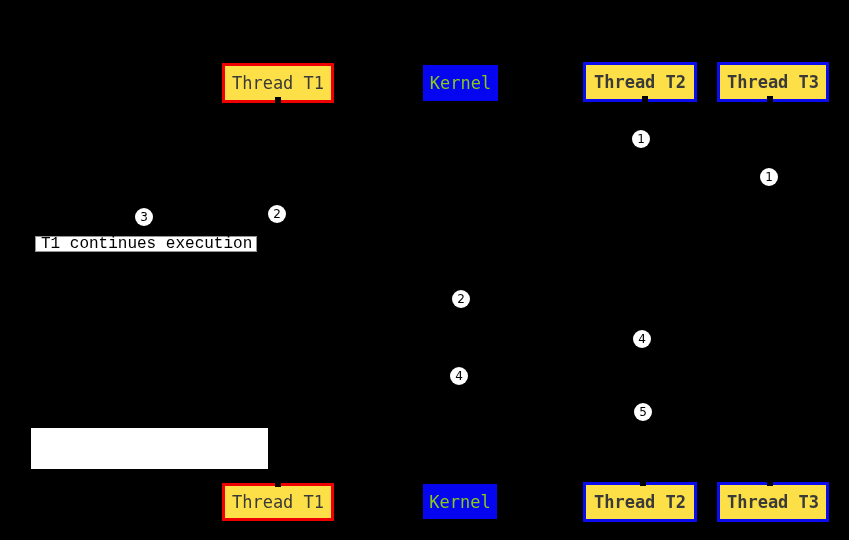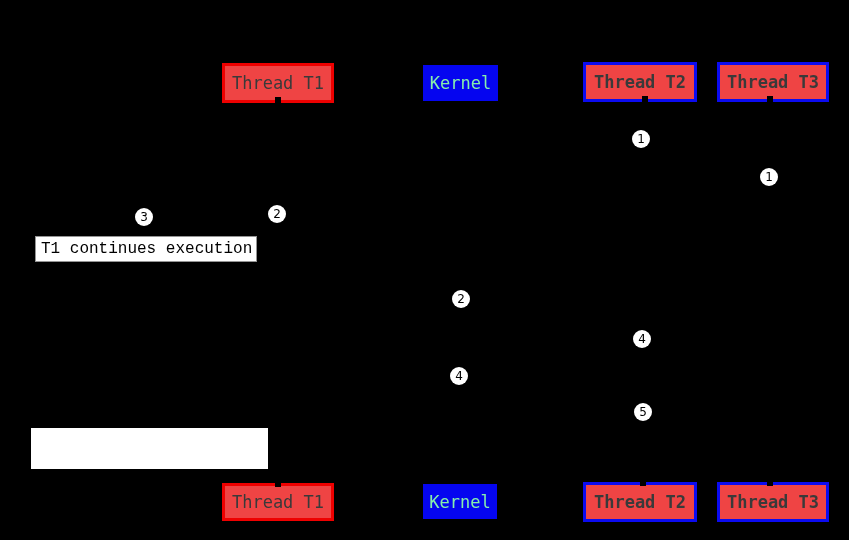--- a/index.html
+++ b/index.html
@@ -14,29 +14,29 @@
     background: #000000;
     overflow: hidden;
     font-family: "DejaVu Sans Mono", monospace;
   }
   .box {
     position: absolute;
     box-sizing: border-box;
     display: flex;
     align-items: center;
     justify-content: center;
-    background: #ef4444;
+    background: #fde047;
     font-family: "DejaVu Sans Mono", monospace;
     font-size: 17px;
     color: #3a3a3a;
     white-space: nowrap;
   }
   .box.red    { border: 3px solid #ee0000; }
   .box.blue   { border: 3px solid #0b0bf0; font-weight: bold; }
-  .box.kernel { background: #0505f0; color: #86efac; border: none; text-align: right; }
+  .box.kernel { background: #0505f0; color: #84cc16; border: none; text-align: right; }
   .step {
     position: absolute;
     width: 18px;
     height: 18px;
     border-radius: 50%;
     background: #ffffff;
     color: #000000;
     display: flex;
     align-items: center;
     justify-content: center;
@@ -65,21 +65,21 @@
     position: absolute;
     width: 6px;
     height: 8px;
     background: #000000;
   }
 </style>
 </head>
 <body>
 
 <div id="stage">
-  <div id="note-t1" class="note" style="left: 35px; top: 236px; width: 222px; height: 26px;">T1 continues execution</div>
+  <div id="note-t1" class="note" style="left: 35px; top: 236px; width: 222px; height: 16px;">T1 continues execution</div>
   <div id="blank-box" class="blank" style="left: 31px; top: 428px; width: 237px; height: 41px;"></div>
 <div class="box red" style="left: 222px; top: 63px; width: 112px; height: 40px;">Thread T1</div>
     <div class="box kernel" style="left: 423px; top: 65px; width: 75px; height: 36px;">Kernel</div>
     <div class="box blue" style="left: 583px; top: 62px; width: 114px; height: 40px;">Thread T2</div>
     <div class="box blue" style="left: 717px; top: 62px; width: 112px; height: 40px;">Thread T3</div>
     <div class="box red" style="left: 222px; top: 483px; width: 112px; height: 38px;">Thread T1</div>
     <div class="box kernel" style="left: 423px; top: 484px; width: 74px; height: 35px;">Kernel</div>
     <div class="box blue" style="left: 583px; top: 482px; width: 114px; height: 40px;">Thread T2</div>
     <div class="box blue" style="left: 717px; top: 482px; width: 112px; height: 40px;">Thread T3</div>
     <div class="step" style="left: 632px; top: 130px;">1</div>

